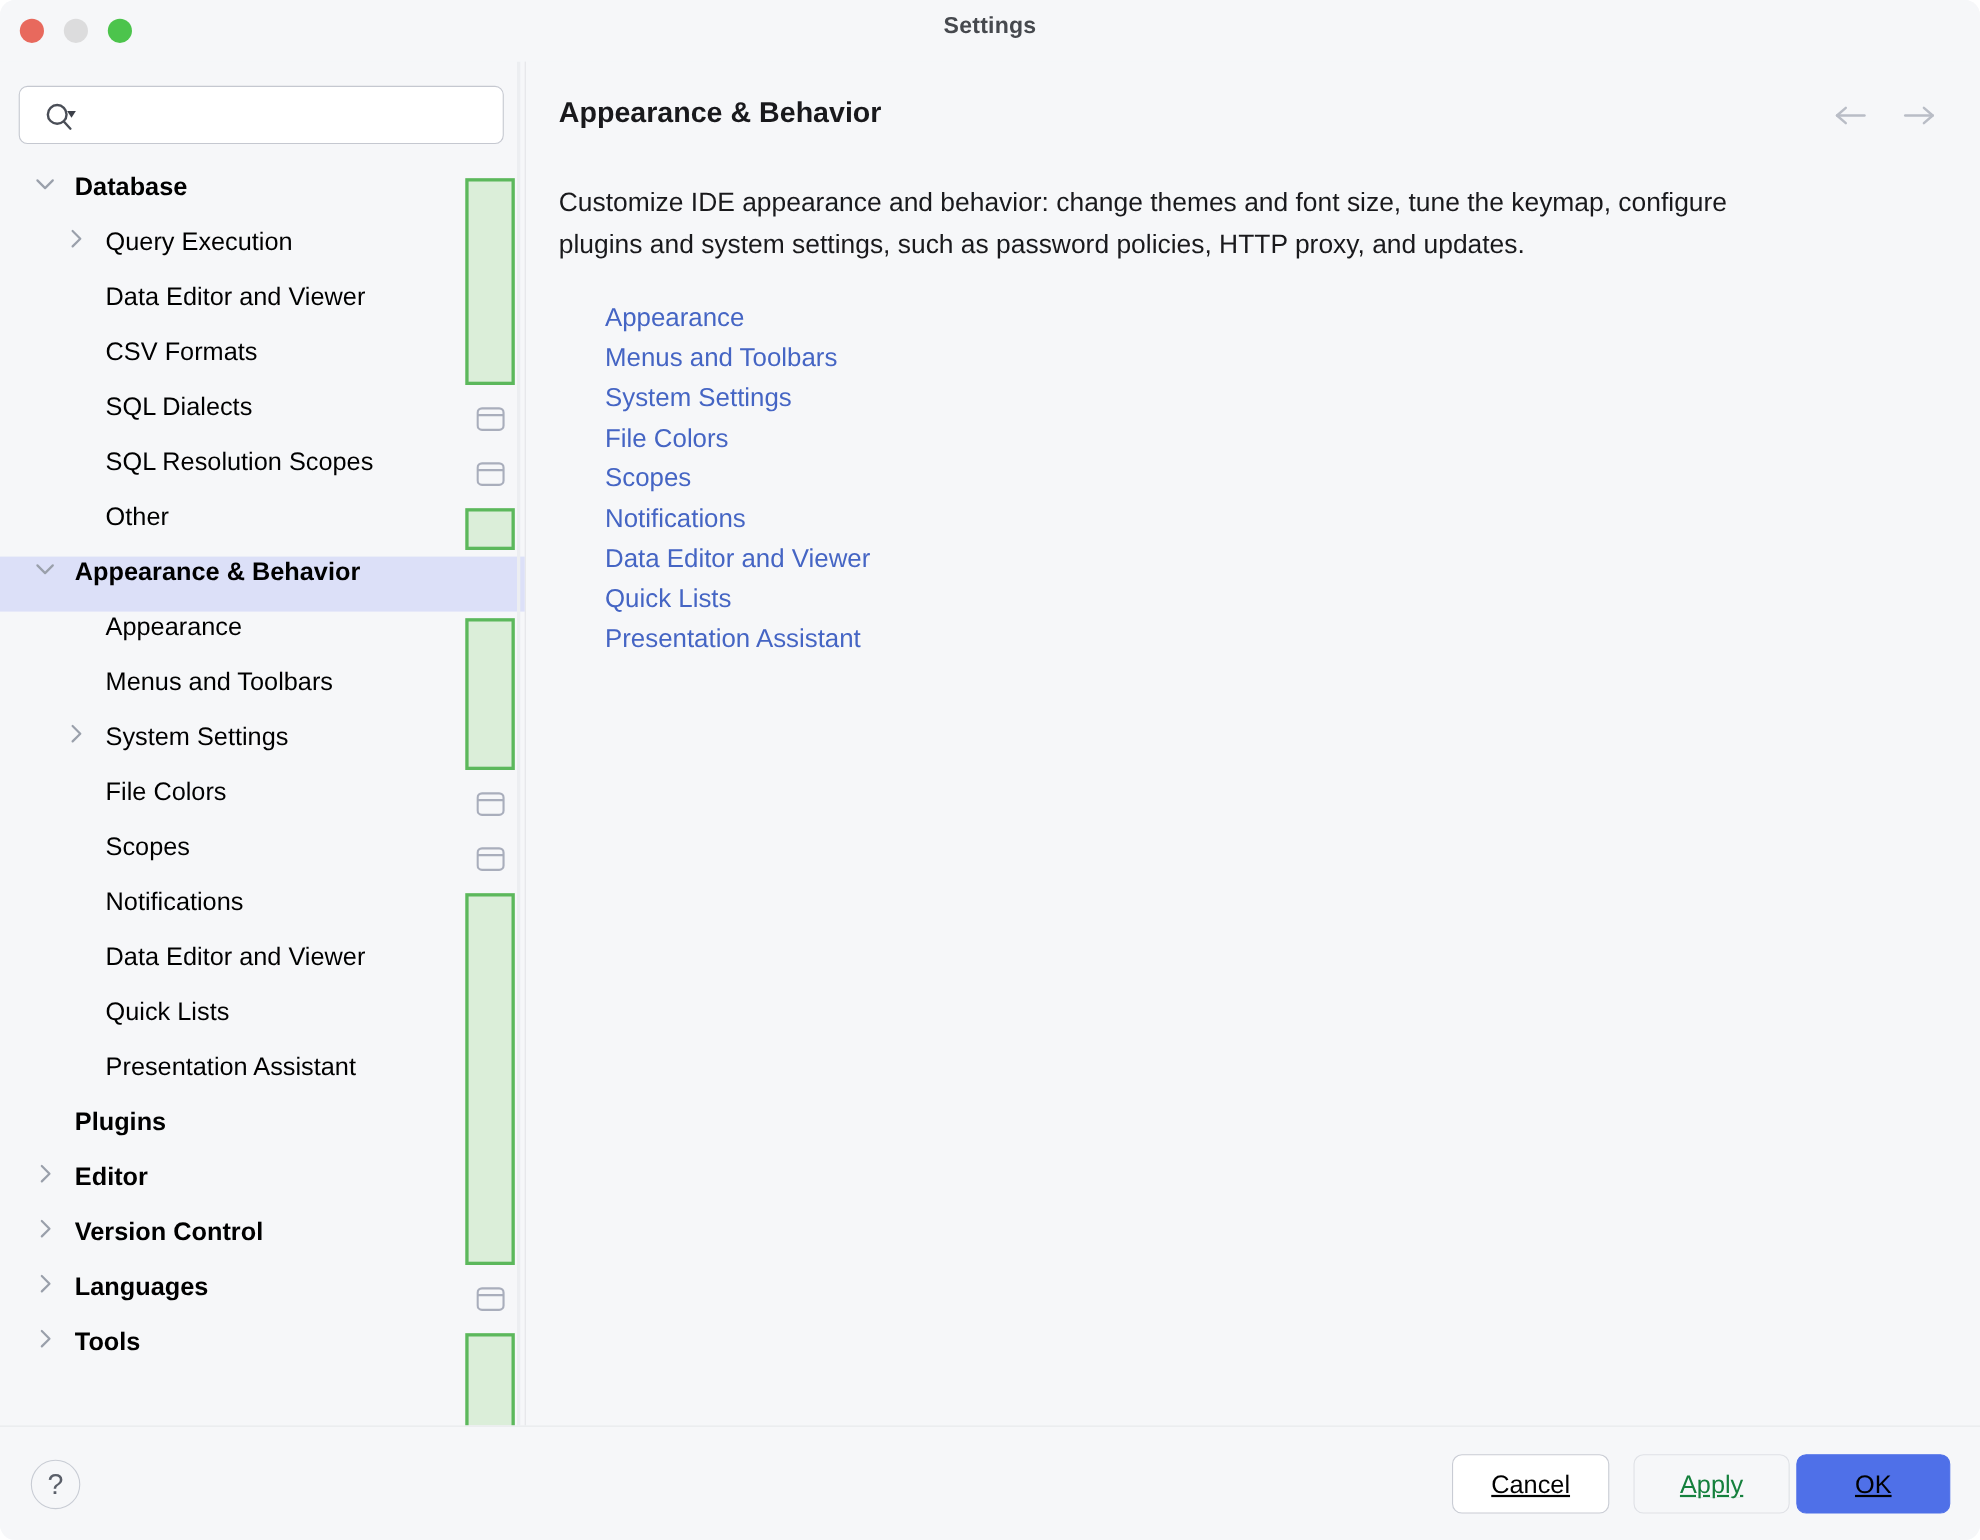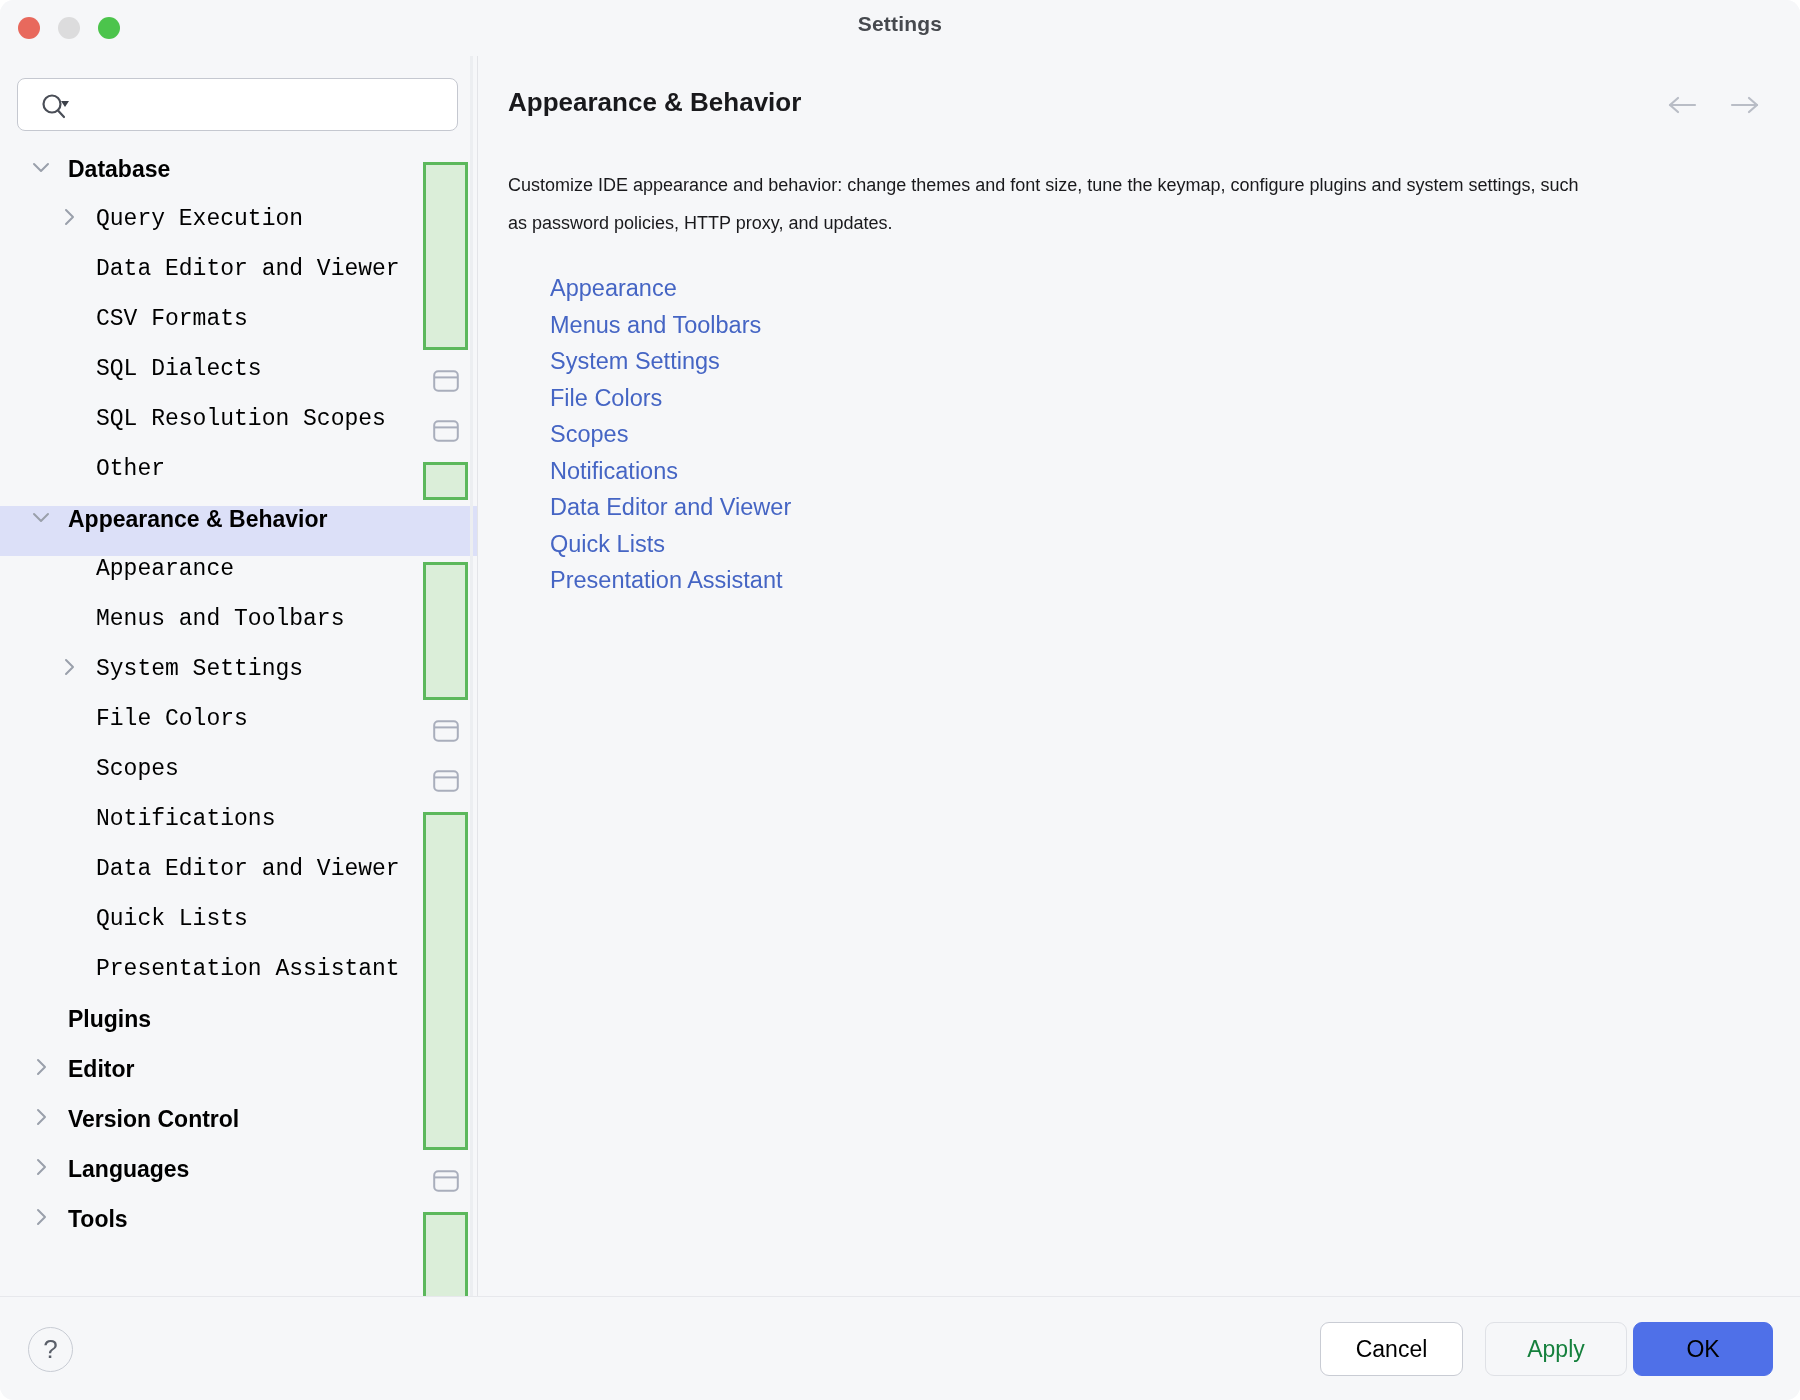--- a/index.html
+++ b/index.html
@@ -60,21 +60,21 @@
     position: absolute; width: 22px; height: 22px;
     display: flex; align-items: center; justify-content: center;
   }
   .row-label {
     font-size: 23px; color: #000000; white-space: nowrap;
   }
   .row.bold .row-label { font-weight: bold; }
   .depth0 .twisty { left: 30px; }
   .depth0 .row-label { margin-left: 68px; }
   .depth1 .twisty { left: 58px; }
-  .depth1 .row-label { margin-left: 96px; font-family: Liberation Mono, monospace; }
+  .depth1 .row-label { margin-left: 96px; }
 
   
   .hl {
     position: absolute; left: 423px; width: 45px;
     background: #dbeed9;
     border: 3px solid #5cb85c;
     box-sizing: border-box;
     pointer-events: none;
   }
   
@@ -91,21 +91,21 @@
     background: #f6f7f9;
   }
   .panel-title {
     position: absolute; left: 29px; top: 31px;
     font-size: 26px; font-weight: bold; color: #19191c;
   }
   .navbtns { position: absolute; right: 38px; top: 32px; display: flex; gap: 28px; }
   .navbtn { width: 34px; height: 34px; display: flex; align-items: center; justify-content: center; }
   .desc {
     position: absolute; left: 29px; top: 110px; width: 1078px;
-    font-size: 18px; color: #19191c; line-height: 38px;
+    font-size: 24px; color: #19191c; line-height: 38px;
   }
   .links {
     position: absolute; left: 71px; top: 214px;
     display: flex; flex-direction: column;
   }
   .link {
     font-size: 23.5px; color: #4565c4; line-height: 36.5px;
     text-decoration: none; width: max-content; cursor: pointer;
   }
 
@@ -119,20 +119,21 @@
     position: absolute; left: 28px; top: 30px;
     width: 45px; height: 45px; border-radius: 50%;
     border: 1.5px solid #c8ccd4; background: #f6f7f9;
     display: flex; align-items: center; justify-content: center;
     font-size: 26px; color: #5a5f69;
   }
   .btn {
     position: absolute; top: 25px; height: 54px; border-radius: 9px;
     display: flex; align-items: center; justify-content: center;
     font-size: 23px;
+    text-decoration: underline;
   }
   .btn-cancel { right: 337px; width: 143px; background: #ffffff; border: 1px solid #c9ccd4; color: #000; }
   .btn-apply  { right: 173px; width: 142px; background: #f6f7f9; border: 1px solid #dfe1e6; color: #15803d; }
   .btn-ok     { right: 27px;  width: 140px; background: #4f70e8; border: 1px solid #4f70e8; color: #000000; }
 </style>
 </head>
 <body>
 
 <div class="window">
 

